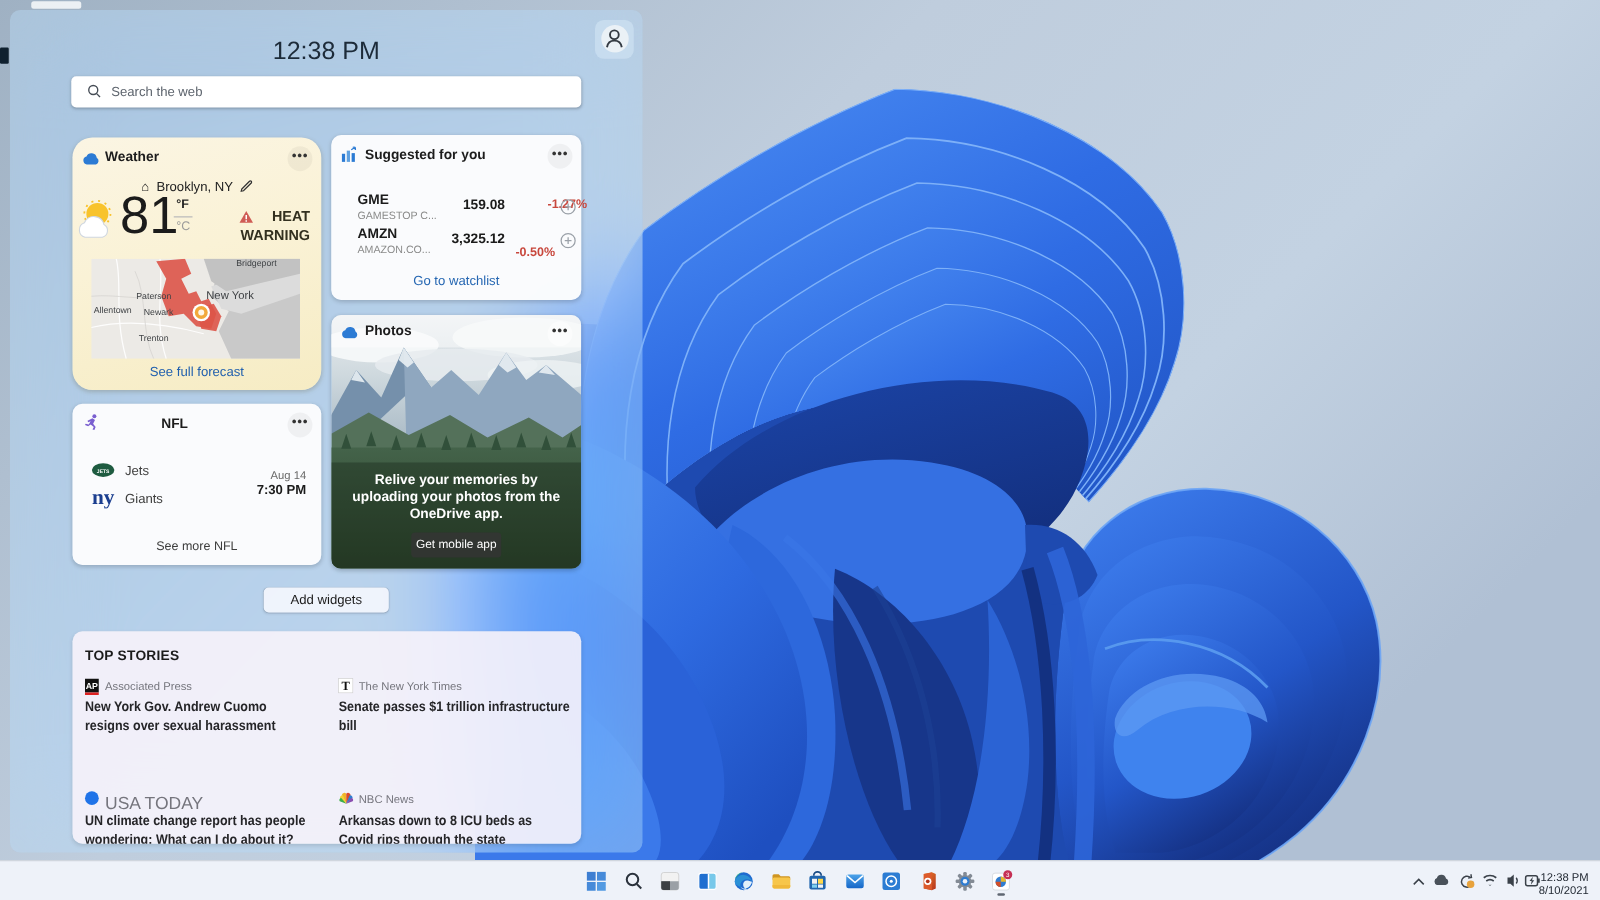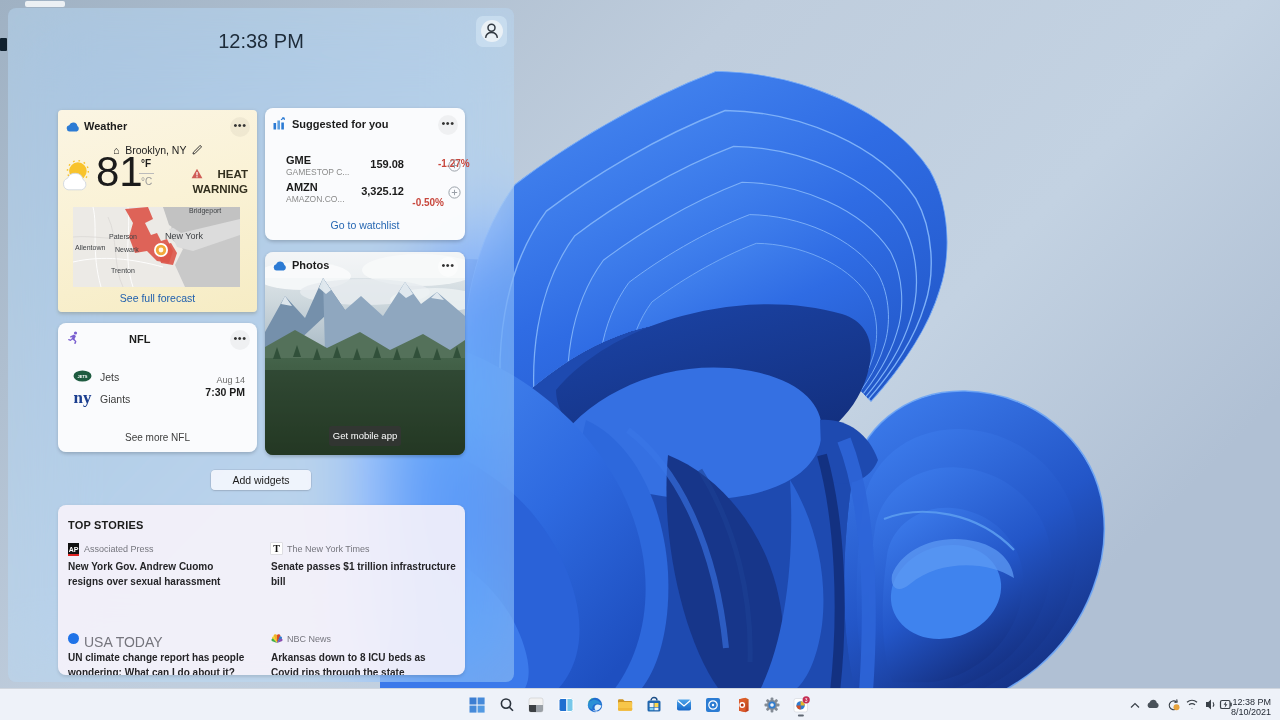--- a/index.html
+++ b/index.html
@@ -234,22 +234,29 @@
   <div style="position:absolute;left:0;top:22px;width:506px;text-align:center;font-size:20px;color:#1d2b39;">12:38 PM</div>
 
   <div style="position:absolute;left:468px;top:8px;width:31px;height:31px;border-radius:7px;background:rgba(213,231,246,0.55);">
     <div style="position:absolute;left:5px;top:4px;width:22px;height:22px;border-radius:50%;background:rgba(245,247,248,0.75);"></div>
     <svg width="31" height="31" viewBox="0 0 31 31" style="position:absolute;left:0;top:0" fill="none" stroke="#333a42" stroke-width="1.5">
       <circle cx="15.5" cy="11.8" r="3.5"></circle>
       <path d="M 9.6,21.8 C 10.2,18 12.4,16.5 15.5,16.5 C 18.6,16.5 20.8,18 21.4,21.8"></path>
     </svg>
   </div>
 
-
-  <div style="position:absolute;left:50px;top:102px;width:199px;height:202px;border-radius:4px;background:linear-gradient(165deg,#fbf5e3 0%,#faf2d6 45%,#f6ecc4 100%);box-shadow:0 1.5px 3.5px rgba(90,80,40,0.25);">
+  <div style="position:absolute;left:49px;top:53px;width:408px;height:25px;background:#fff;border-radius:4px;box-shadow:0 1px 2.5px rgba(0,0,0,0.25);">
+    <svg width="20" height="25" viewBox="0 0 20 25" style="position:absolute;left:9px;top:0" fill="none" stroke="#454c55" stroke-width="1.1">
+      <circle cx="8.6" cy="11" r="3.6"></circle>
+          <line x1="11.3" y1="13.9" x2="14" y2="16.6"></line>
+    </svg>
+    <div style="position:absolute;left:32px;top:7px;font-size:10.5px;color:#5d646d;">Search the web</div>
+  </div>
+
+  <div style="position:absolute;left:50px;top:102px;width:199px;height:202px;border-radius:16px;background:linear-gradient(165deg,#fbf5e3 0%,#faf2d6 45%,#f6ecc4 100%);box-shadow:0 1.5px 3.5px rgba(90,80,40,0.25);">
     <svg width="14" height="10" viewBox="0 0 14 10" style="position:absolute;left:8px;top:12px">
       <path d="M3.5,9.5 A3.2,3.2 0 0 1 3.2,3.2 A4.3,4.3 0 0 1 11.4,4.1 A3,3 0 0 1 10.8,9.5 Z" fill="#2c7bd4"></path>
     </svg>
     <div style="position:absolute;left:26px;top:10px;font-size:11px;font-weight:700;color:#1c1c1c;">Weather</div>
     <div style="position:absolute;right:7px;top:7px;width:20px;height:20px;border-radius:50%;background:rgba(0,0,0,0.045);text-align:center;line-height:17px;color:#333;font-size:11px;letter-spacing:0.5px;">•••</div>
     <div style="position:absolute;left:0;top:34px;width:100%;text-align:center;font-size:10.5px;color:#222;">⌂&nbsp; Brooklyn, NY &nbsp;<svg width="10" height="10" viewBox="0 0 10 10" style="vertical-align:-1px">
             <path d="M1,9 L2.8,8.6 L9,2.4 A0.9,0.9 0 0 0 7.6,1 L1.4,7.2 Z" fill="none" stroke="#333" stroke-width="1"></path>
           </svg></div>
 
     <svg width="40" height="33" viewBox="0 0 36 30" style="position:absolute;left:1px;top:49px">
@@ -360,20 +367,21 @@
         <path d="M8,107 L12,95 L16,107 Z M28,105 L32,93 L36,105 Z M48,108 L52,96 L56,108 Z M68,106 L72,94 L76,106 Z M88,108 L92,96 L96,108 Z M108,106 L112,94 L116,106 Z M128,108 L132,96 L136,108 Z M148,106 L152,94 L156,106 Z M168,108 L172,96 L176,108 Z M188,106 L192,94 L196,106 Z"></path>
       </g>
       <rect x="0" y="118" width="200" height="85" fill="#1c2f1e" opacity="0.45"></rect>
       <rect x="0" y="0" width="200" height="26" fill="#fdfdfe" opacity="0.5"></rect>
     </svg>
     <svg width="14" height="10" viewBox="0 0 14 10" style="position:absolute;left:8px;top:9px">
       <path d="M3.5,9.5 A3.2,3.2 0 0 1 3.2,3.2 A4.3,4.3 0 0 1 11.4,4.1 A3,3 0 0 1 10.8,9.5 Z" fill="#2c7bd4"></path>
     </svg>
     <div style="position:absolute;left:27px;top:7px;font-size:11px;font-weight:700;color:#1c1c1c;">Photos</div>
     <div style="position:absolute;right:7px;top:5px;width:20px;height:20px;border-radius:50%;background:rgba(255,255,255,0.5);text-align:center;line-height:17px;color:#333;font-size:11px;letter-spacing:0.5px;">•••</div>
+    <div style="position:absolute;left:10px;top:126px;width:180px;text-align:center;font-size:11px;font-weight:700;color:#fff;line-height:13.5px;">Relive your memories by uploading your photos from the OneDrive app.</div>
     <div style="position:absolute;left:64px;top:174px;width:72px;height:20px;border-radius:3px;background:rgba(52,52,52,0.82);text-align:center;line-height:19px;font-size:9.5px;color:#fff;">Get mobile app</div>
   </div>
 
   <div style="position:absolute;left:50px;top:315px;width:199px;height:129px;border-radius:8px;background:rgba(253,253,254,0.97);box-shadow:0 1.5px 3.5px rgba(0,0,0,0.18);">
     <svg width="14" height="14" viewBox="0 0 14 14" style="position:absolute;left:8px;top:8px" fill="#7a5fd0">
       <circle cx="9.5" cy="2" r="1.6"></circle>
       <path d="M4,5.5 L8,3.5 L10,5 L8.5,8 L10.5,10.5 L9.5,13 L8,12.5 L9,10.5 L6.5,8.5 L4.5,10 L2,9 L2.5,8 L5,8.5 L6.5,6 L4.5,6.8 Z"></path>
     </svg>
     <div style="position:absolute;left:27px;top:10px;font-size:11px;font-weight:700;color:#1c1c1c;padding-left:44px;">NFL</div>
     <div style="position:absolute;right:7px;top:7px;width:20px;height:20px;border-radius:50%;background:rgba(0,0,0,0.045);text-align:center;line-height:17px;color:#333;font-size:11px;letter-spacing:0.5px;">•••</div>

